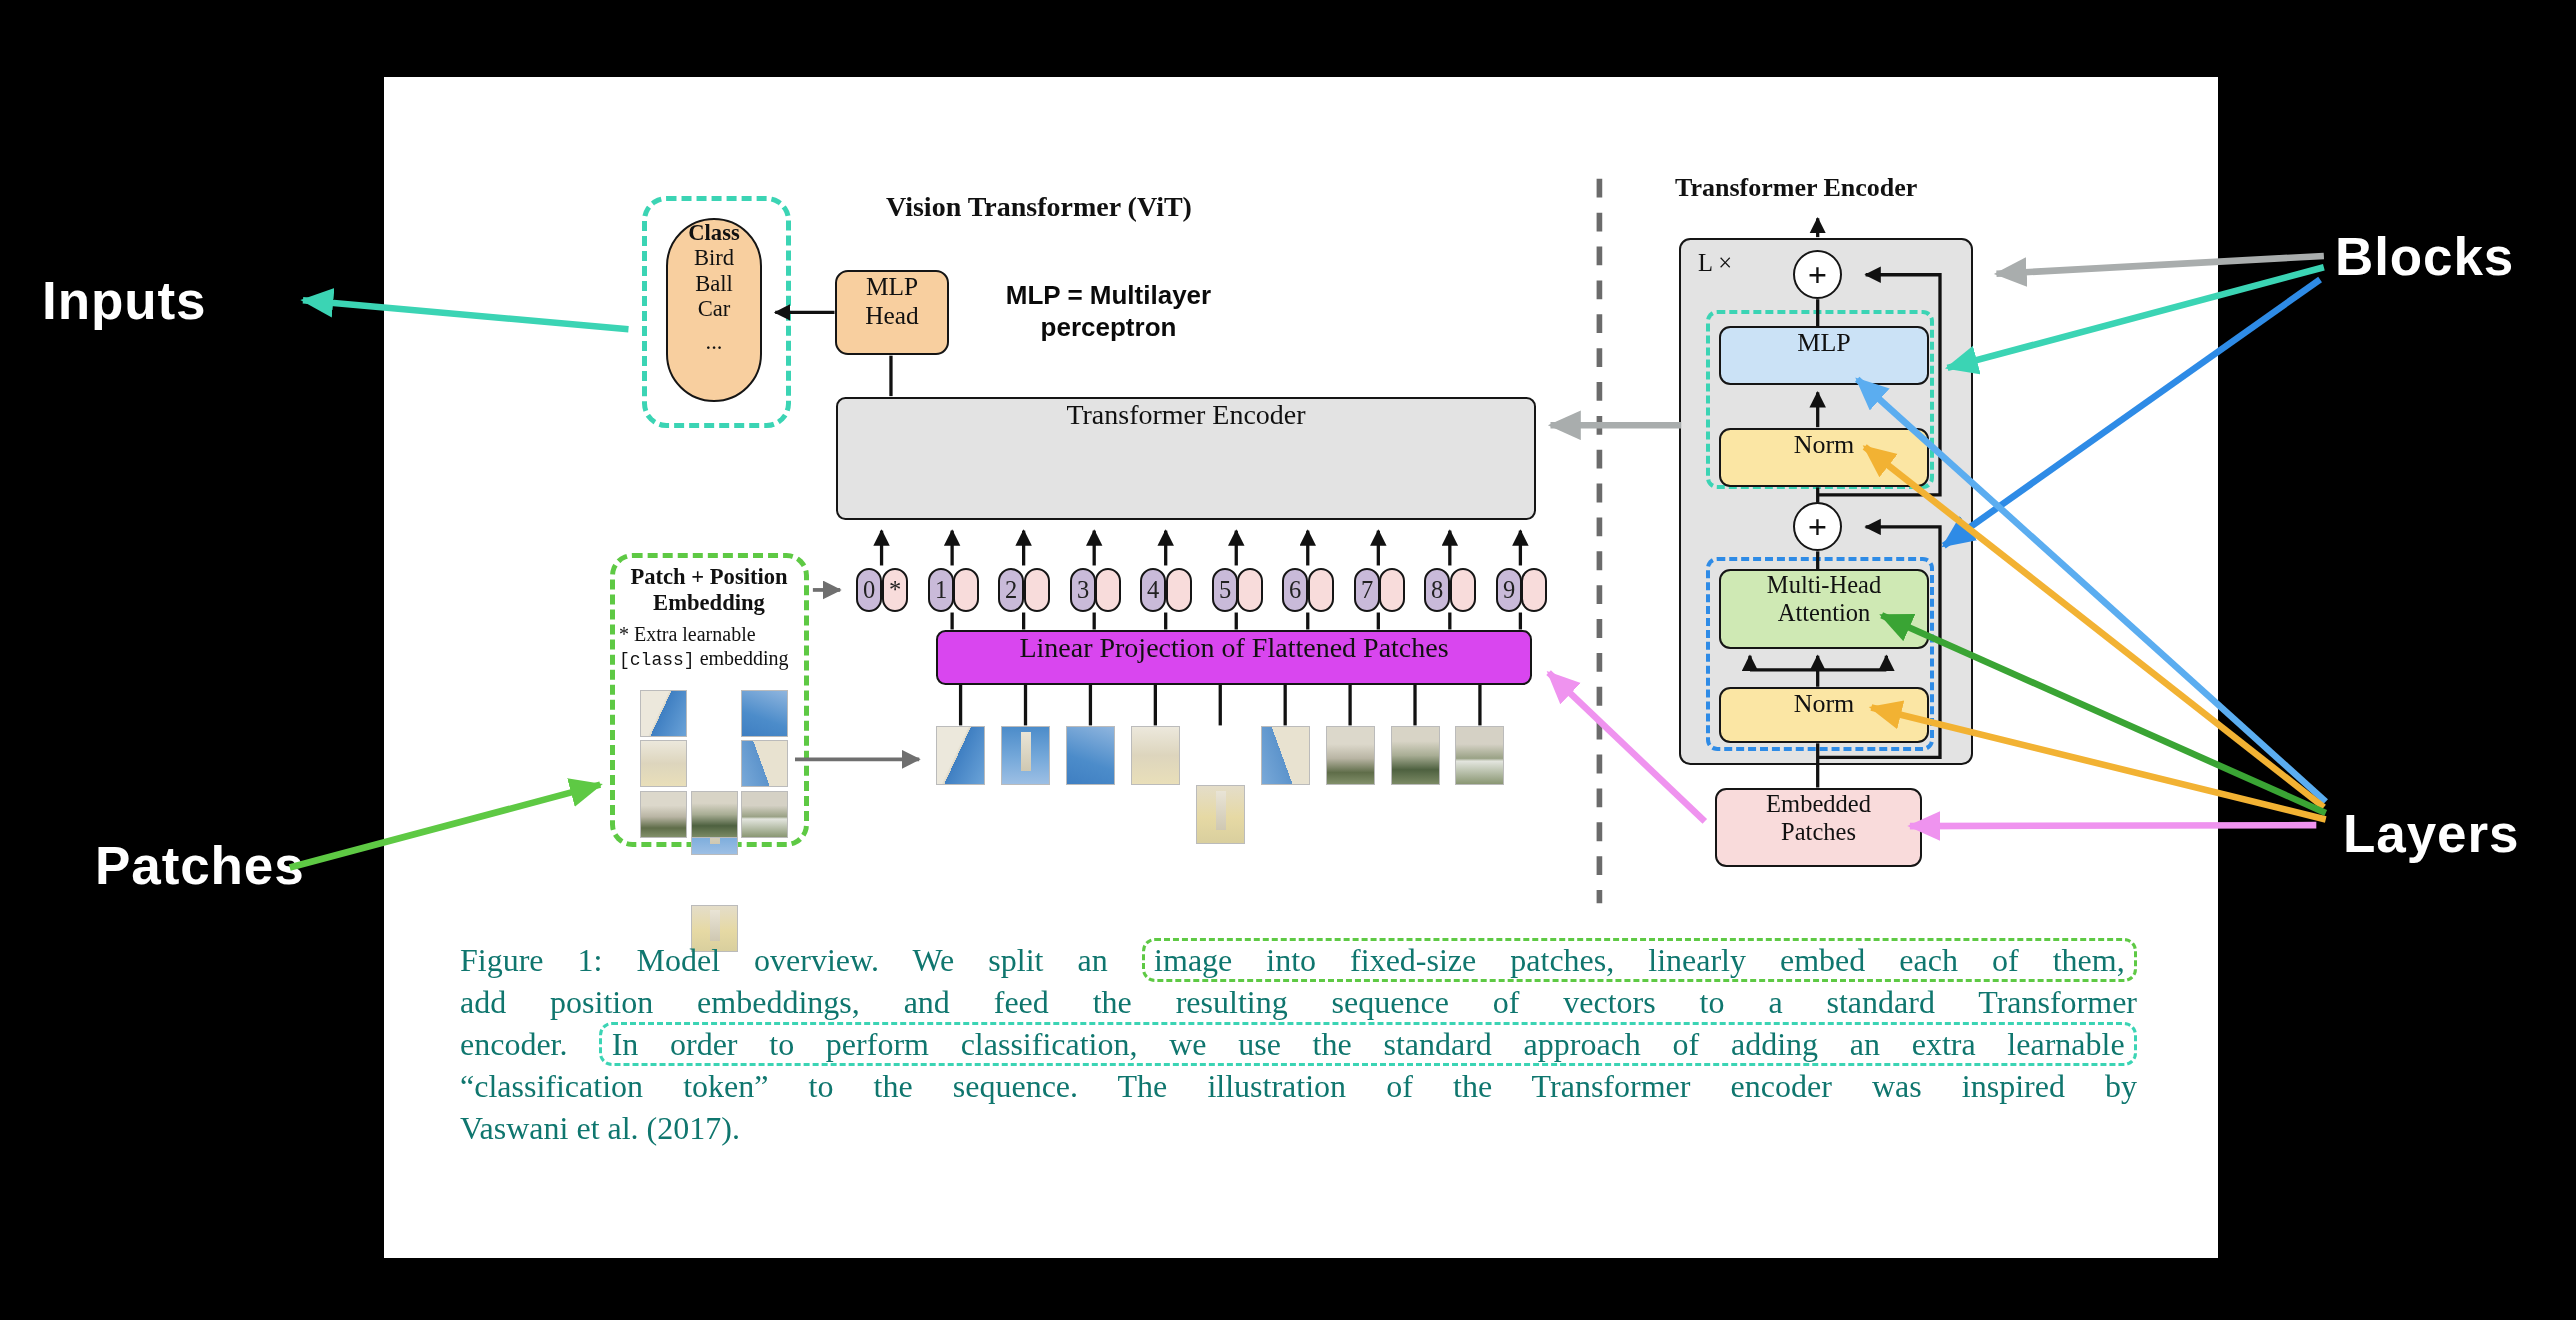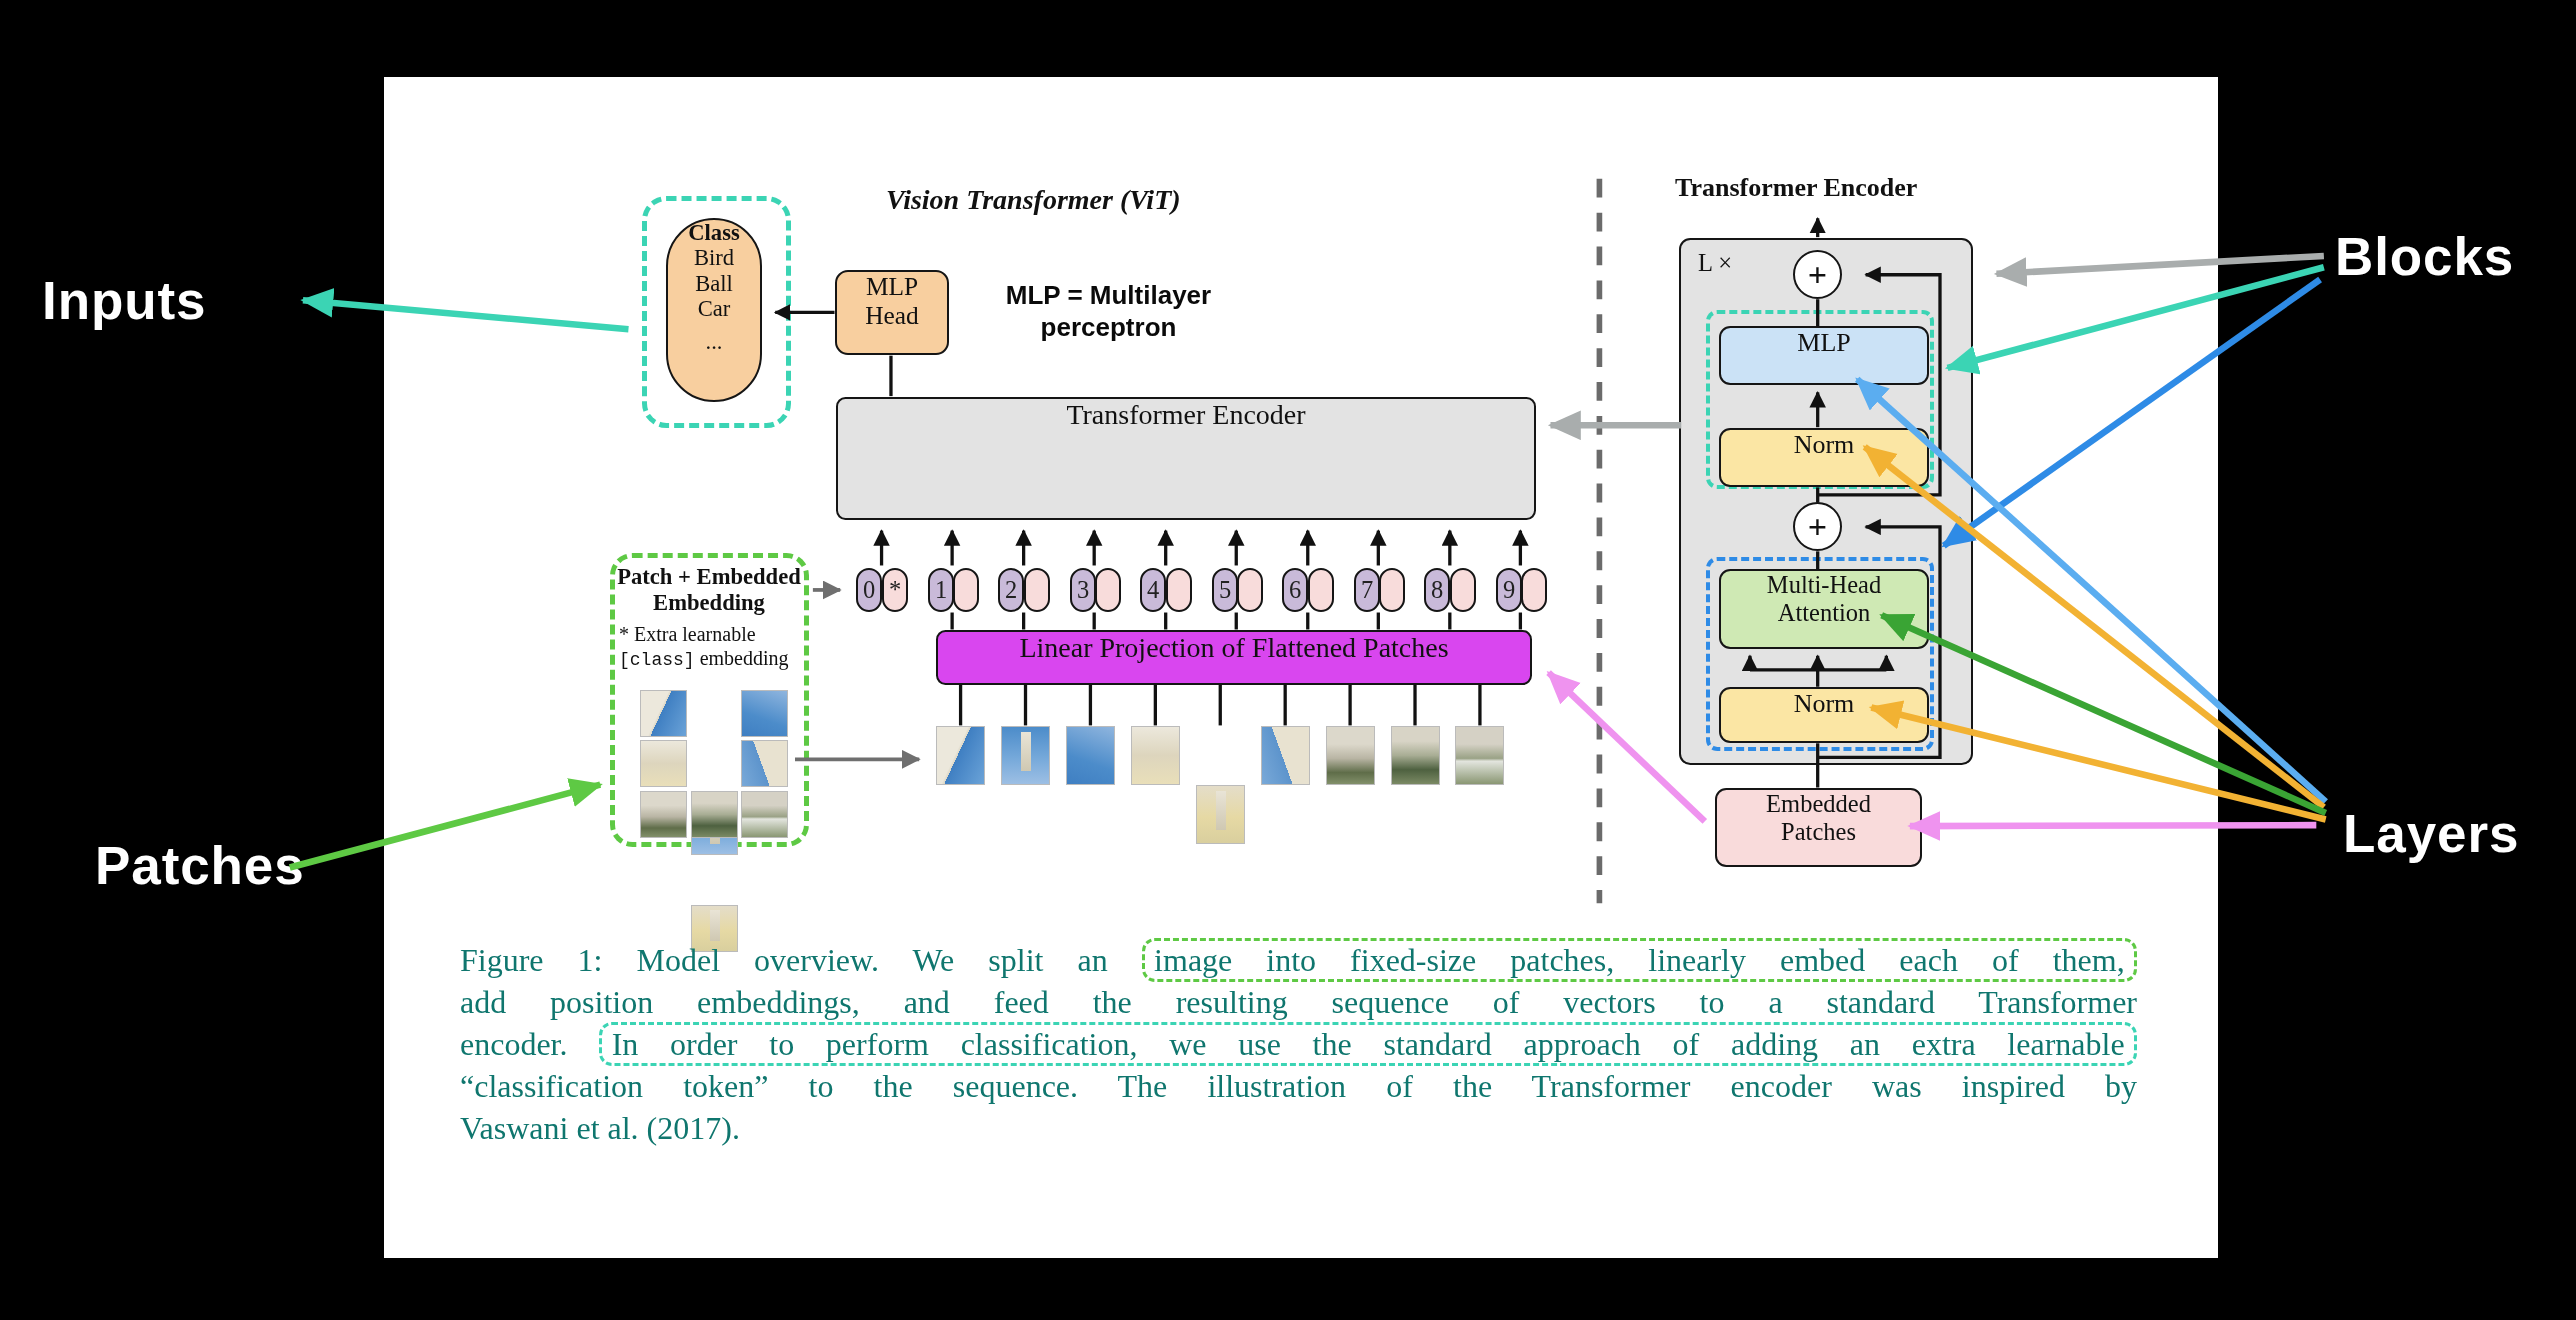--- a/index.html
+++ b/index.html
@@ -51,21 +51,21 @@
 
 <div id="stage">
 
   <div id="paper"></div>
 
   <div class="bigLabel" style="left:42px;top:270px;">Inputs</div>
   <div class="bigLabel" style="left:95px;top:835px;">Patches</div>
   <div class="bigLabel" style="left:2335px;top:226px;">Blocks</div>
   <div class="bigLabel" style="left:2343px;top:803px;">Layers</div>
 
-  <div class="title" style="left:886px;top:184px;font-style:italic;">Vision Transformer (ViT)</div>
+  <div class="title" style="left:886px;top:191px;">Vision Transformer (ViT)</div>
 
   <div class="dashedBox" style="left:642px;top:196px;width:149px;height:232px;border:5.6px dashed #3bd4b4;border-radius:24.5px;"></div>
   <div class="box" style="left:666px;top:218px;width:96px;height:184px;background:#f8cf9f;border-radius:48px;">
     <div style="font-size:22.6px;line-height:25.4px;">
       <div style="font-weight:bold;">Class</div>
       <div>Bird</div>
       <div>Ball</div>
       <div>Car</div>
       <div style="margin-top:7.5px;">...</div>
     </div>
@@ -143,21 +143,21 @@
     <div class="imgcell v4" style="left:1131px;top:726px;width:49px;height:59px;"></div>
     <div class="imgcell v5 tower" style="left:1196px;top:726px;width:49px;height:59px;"></div>
     <div class="imgcell v6" style="left:1261px;top:726px;width:49px;height:59px;"></div>
     <div class="imgcell v7" style="left:1326px;top:726px;width:49px;height:59px;"></div>
     <div class="imgcell v8" style="left:1391px;top:726px;width:49px;height:59px;"></div>
     <div class="imgcell v9" style="left:1455px;top:726px;width:49px;height:59px;"></div>
   </div>
 
   <div class="dashedBox" style="left:610px;top:553px;width:199px;height:294px;border:5.6px dashed #5ec944;border-radius:22.6px;"></div>
   <div class="abs" style="left:613px;top:564px;width:192px;text-align:center;font-weight:bold;font-size:22.6px;line-height:26px;color:#111;">
-    <div>Patch + Embedded</div>
+    <div>Patch + Position</div>
     <div>Embedding</div>
   </div>
   <div class="abs" style="left:619px;top:623px;width:188px;font-size:20px;line-height:23.5px;color:#111;">
     <div>* Extra learnable</div>
     <div><span class="mono" style="font-size:18px;">[class]</span><span> embedding</span></div>
   </div>
 
   <div>
     <div class="imgcell v1" style="left:640px;top:690px;width:47px;height:47px;"></div>
     <div class="imgcell v2 tower" style="left:691px;top:690px;width:47px;height:47px;"></div>

